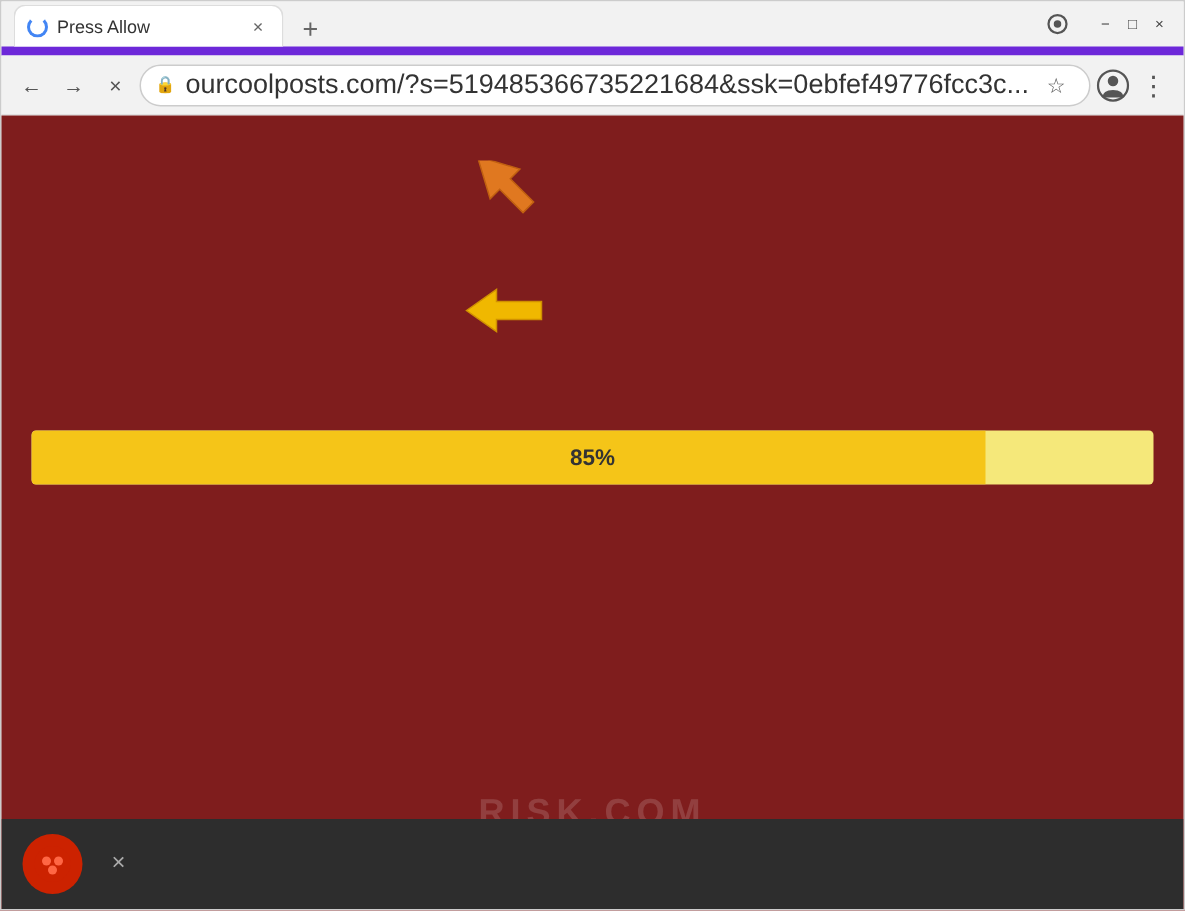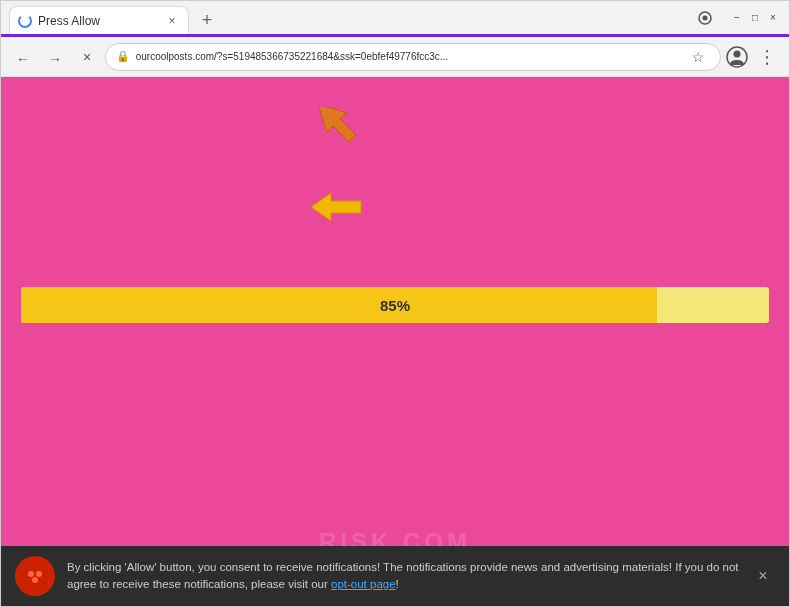--- a/index.html
+++ b/index.html
@@ -14,21 +14,21 @@
       border: 1px solid #ccc;
     }
 
     
     .title-bar {
       background: #f2f2f2;
       height: 36px;
       display: flex;
       align-items: center;
       padding: 0 8px;
-      border-bottom: 3px solid #6d28d9;
+      border-bottom: 6px solid #6d28d9;
       gap: 4px;
     }
     .tab-area {
       display: flex;
       align-items: flex-end;
       flex: 1;
       height: 100%;
       padding-top: 6px;
     }
     .tab {
@@ -146,21 +146,21 @@
     .lock-icon {
       color: #555;
       font-size: 11px;
     }
     .url-text {
       flex: 1;
       overflow: hidden;
       text-overflow: ellipsis;
       white-space: nowrap;
       color: #333;
-      font-size: 10px;
+      font-size: 18px;
     }
     .star-btn, .profile-icon-btn {
       width: 24px;
       height: 24px;
       display: flex;
       align-items: center;
       justify-content: center;
       font-size: 14px;
       color: #555;
       cursor: pointer;
@@ -172,21 +172,21 @@
       align-items: center;
       justify-content: center;
       font-size: 18px;
       color: #555;
       cursor: pointer;
     }
 
     
     .page-content {
       flex: 1;
-      background: #ec4899;
+      background: #7f1d1d;
       position: relative;
       overflow: hidden;
     }
 
     
     .progress-container {
       position: absolute;
       top: 210px;
       left: 20px;
       right: 20px;
@@ -363,20 +363,17 @@
 
     <div class="notification-bar">
       <div class="notif-logo">
         <svg width="28" height="28" viewBox="0 0 28 28">
           <circle cx="14" cy="14" r="12" fill="#cc2200"></circle>
           <circle cx="10" cy="12" r="3" fill="#ff6644"></circle>
           <circle cx="18" cy="12" r="3" fill="#ff6644"></circle>
           <circle cx="14" cy="18" r="3" fill="#ff6644"></circle>
         </svg>
       </div>
-      <div class="notif-text">
-        <span>By clicking 'Allow' button, you consent to receive notifications! The notifications provide news and advertising materials! If you do not agree to receive these notifications, please visit our </span><a href="#">opt-out page</a><span>!</span>
-      </div>
       <div class="notif-close">×</div>
     </div>
 
   </div>
 </div>
 
 </body></html>

